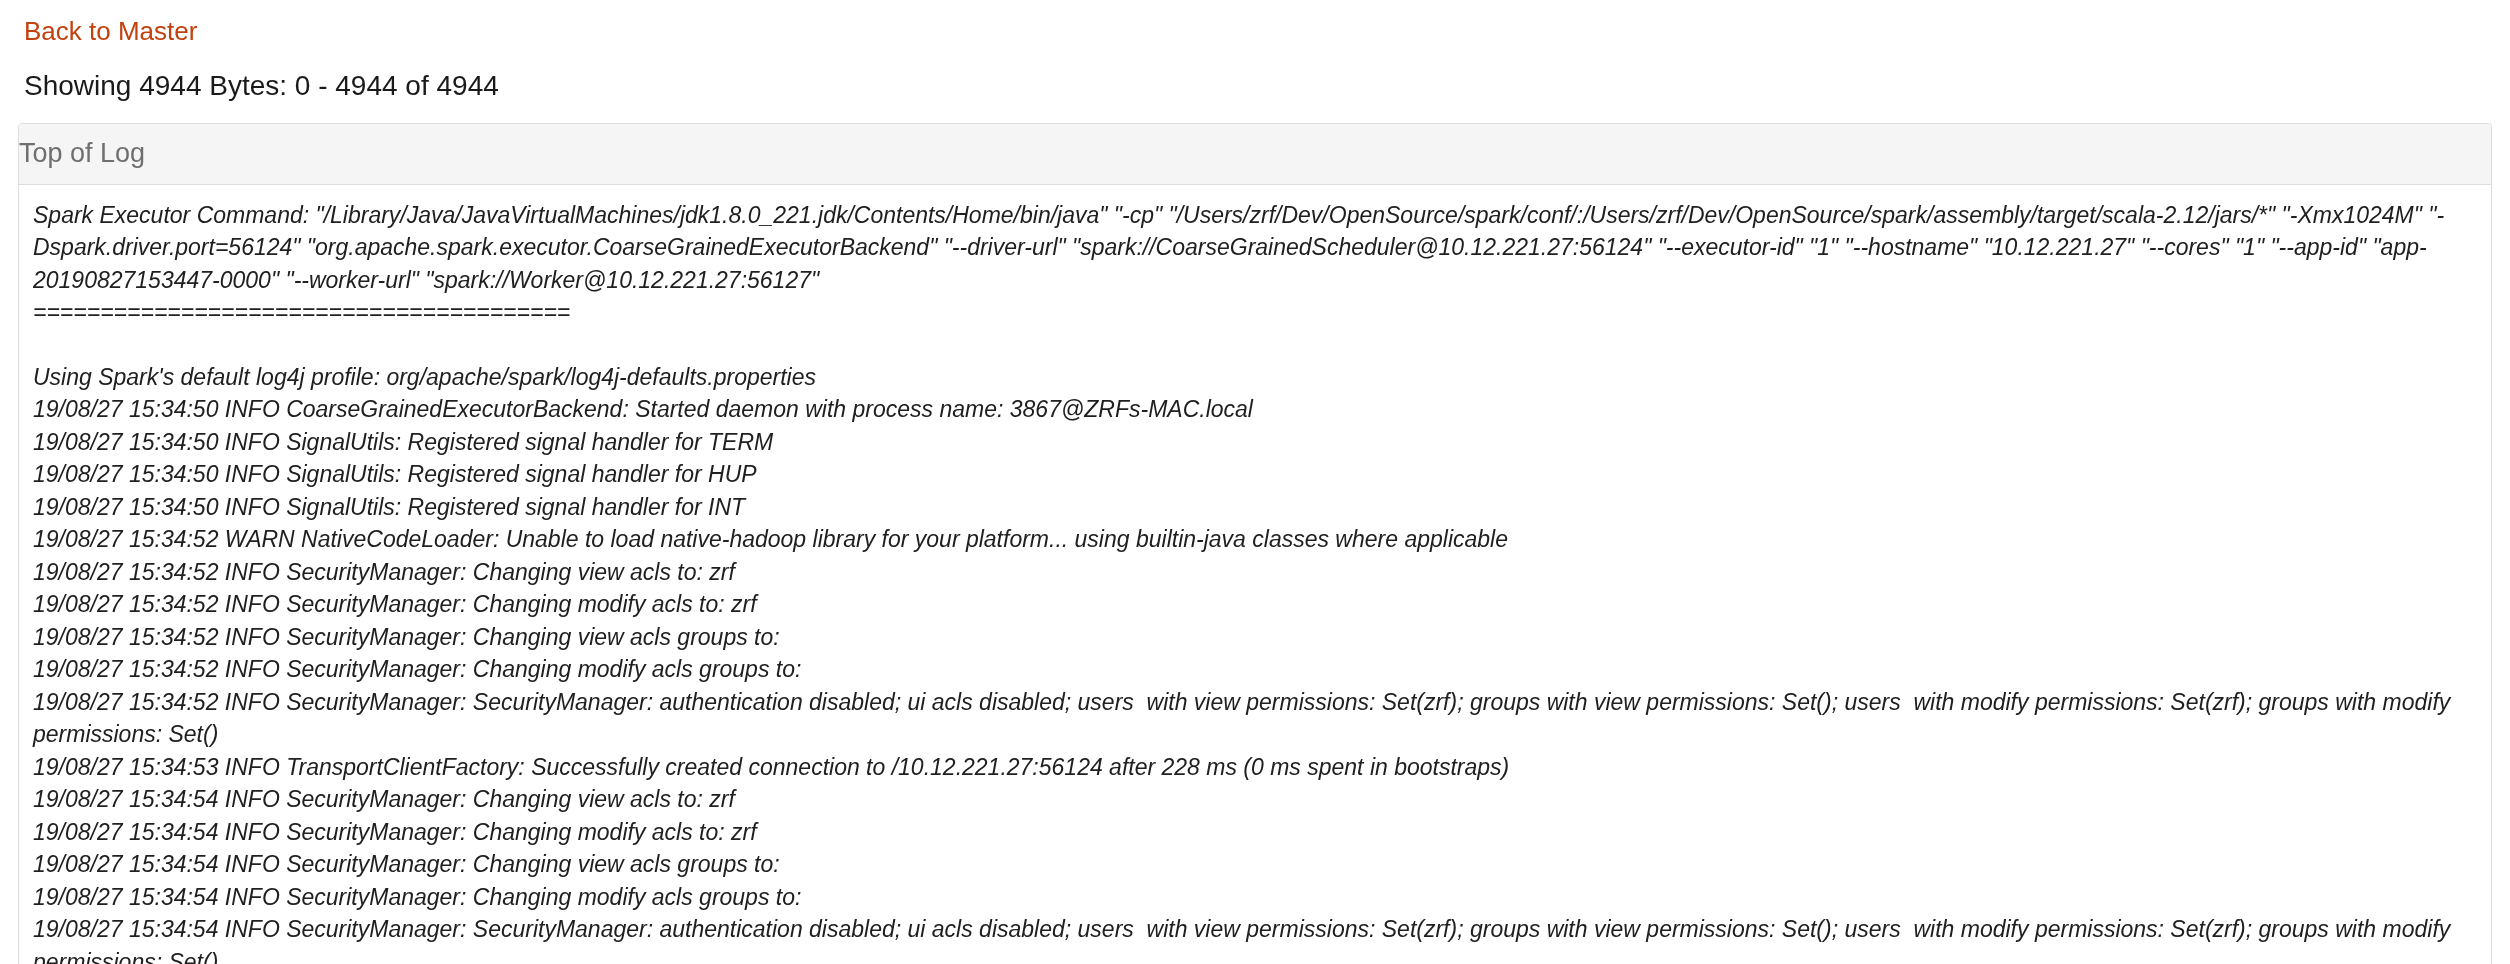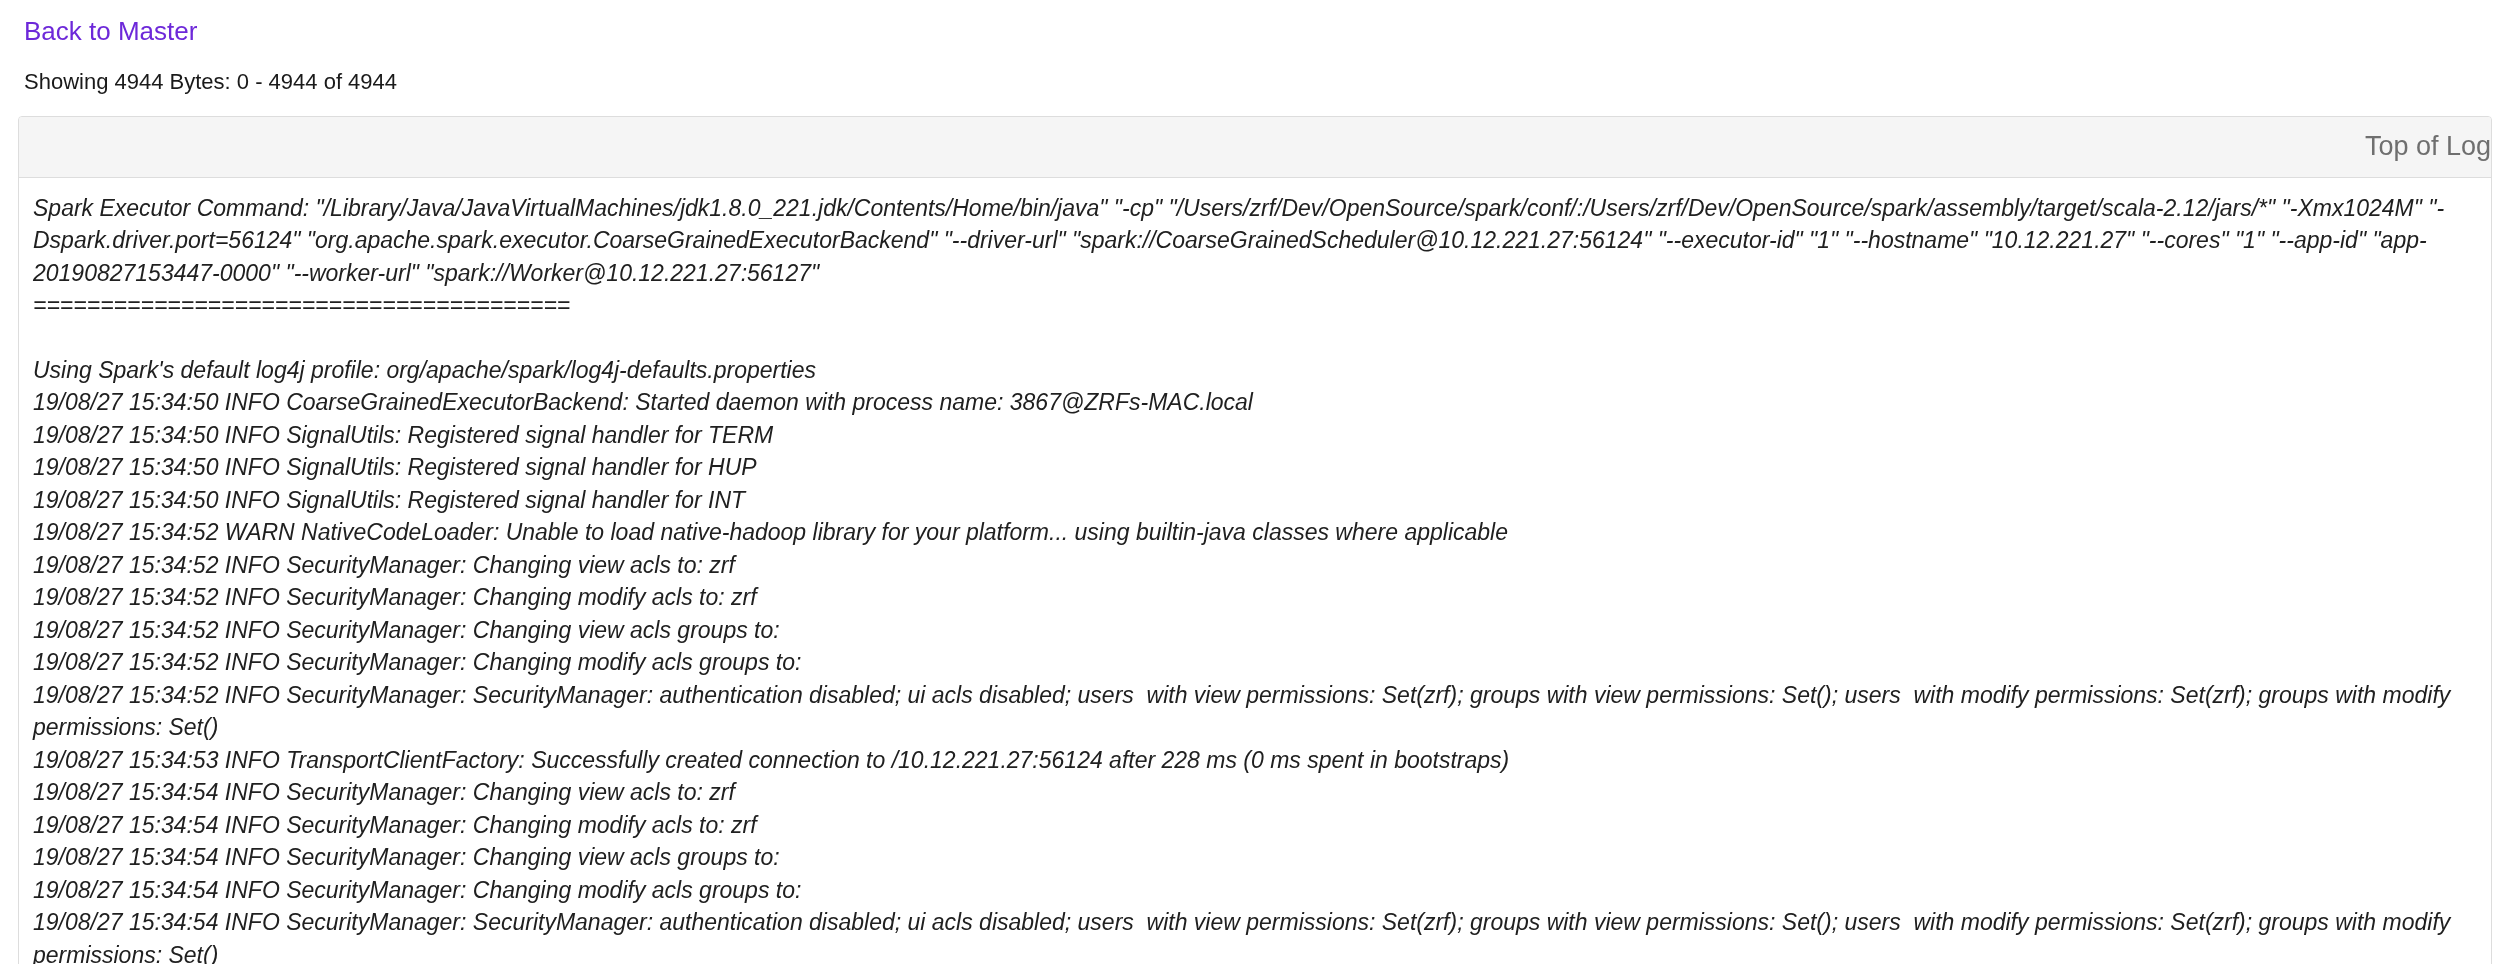--- a/index.html
+++ b/index.html
@@ -12,45 +12,45 @@
     width: 2510px;
     min-height: 964px;
     -webkit-font-smoothing: antialiased;
   }
   .page {
     padding: 14px 18px 0 18px;
     box-sizing: border-box;
   }
   .back-link {
     display: inline-block;
-    color: #6d28d9;
+    color: #c2410c;
     font-size: 26px;
     line-height: 1.2;
     text-decoration: none;
     margin: 2px 0 0 6px;
     cursor: pointer;
   }
   .showing-line {
-    font-size: 22px;
+    font-size: 28px;
     color: #1a1a1a;
     margin: 22px 0 0 6px;
     line-height: 1.2;
   }
   .log-panel {
     margin-top: 20px;
     border: 1px solid #dddddd;
     border-radius: 4px;
     background: #ffffff;
     box-sizing: border-box;
     overflow: hidden;
   }
   .log-panel-header {
     background: #f5f5f5;
     border-bottom: 1px solid #dddddd;
-    text-align: right;
+    text-align: left;
     font-size: 27px;
     color: #6f6f6f;
     padding: 14px 0 15px 0;
   }
   .log-body {
     padding: 14px 10px 10px 14px;
     font-size: 23px;
     line-height: 32.5px;
     color: #202020;
     white-space: pre-wrap;

